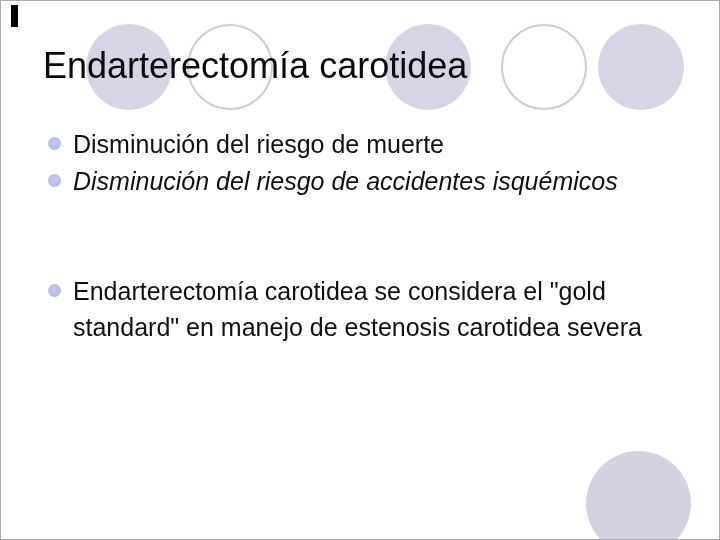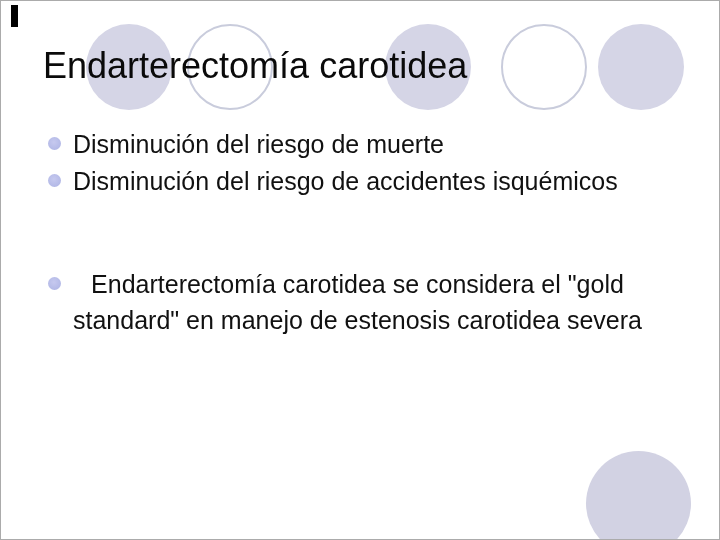--- a/index.html
+++ b/index.html
@@ -80,22 +80,22 @@
     width: 13px;
     height: 13px;
     border-radius: 50%;
     background: radial-gradient(circle at 45% 40%, #c6c9ef 0%, #b2b8e6 75%);
   }
   .bullet-item .line {
     display: block;
     white-space: nowrap;
   }
   .bullet-item.b1 { top: 125px; }
-  .bullet-item.b2 { top: 162px; }
-  .bullet-item.b3 { top: 265px; text-align: center; }
+  .bullet-item.b2 { top: 162px; font-style: italic; }
+  .bullet-item.b3 { top: 272px; }
 </style>
 </head>
 <body>
 
 <div class="slide">
 
   <div class="corner-mark"></div>
 
   <div class="circle filled c1"></div>
   <div class="circle outline c2"></div>

